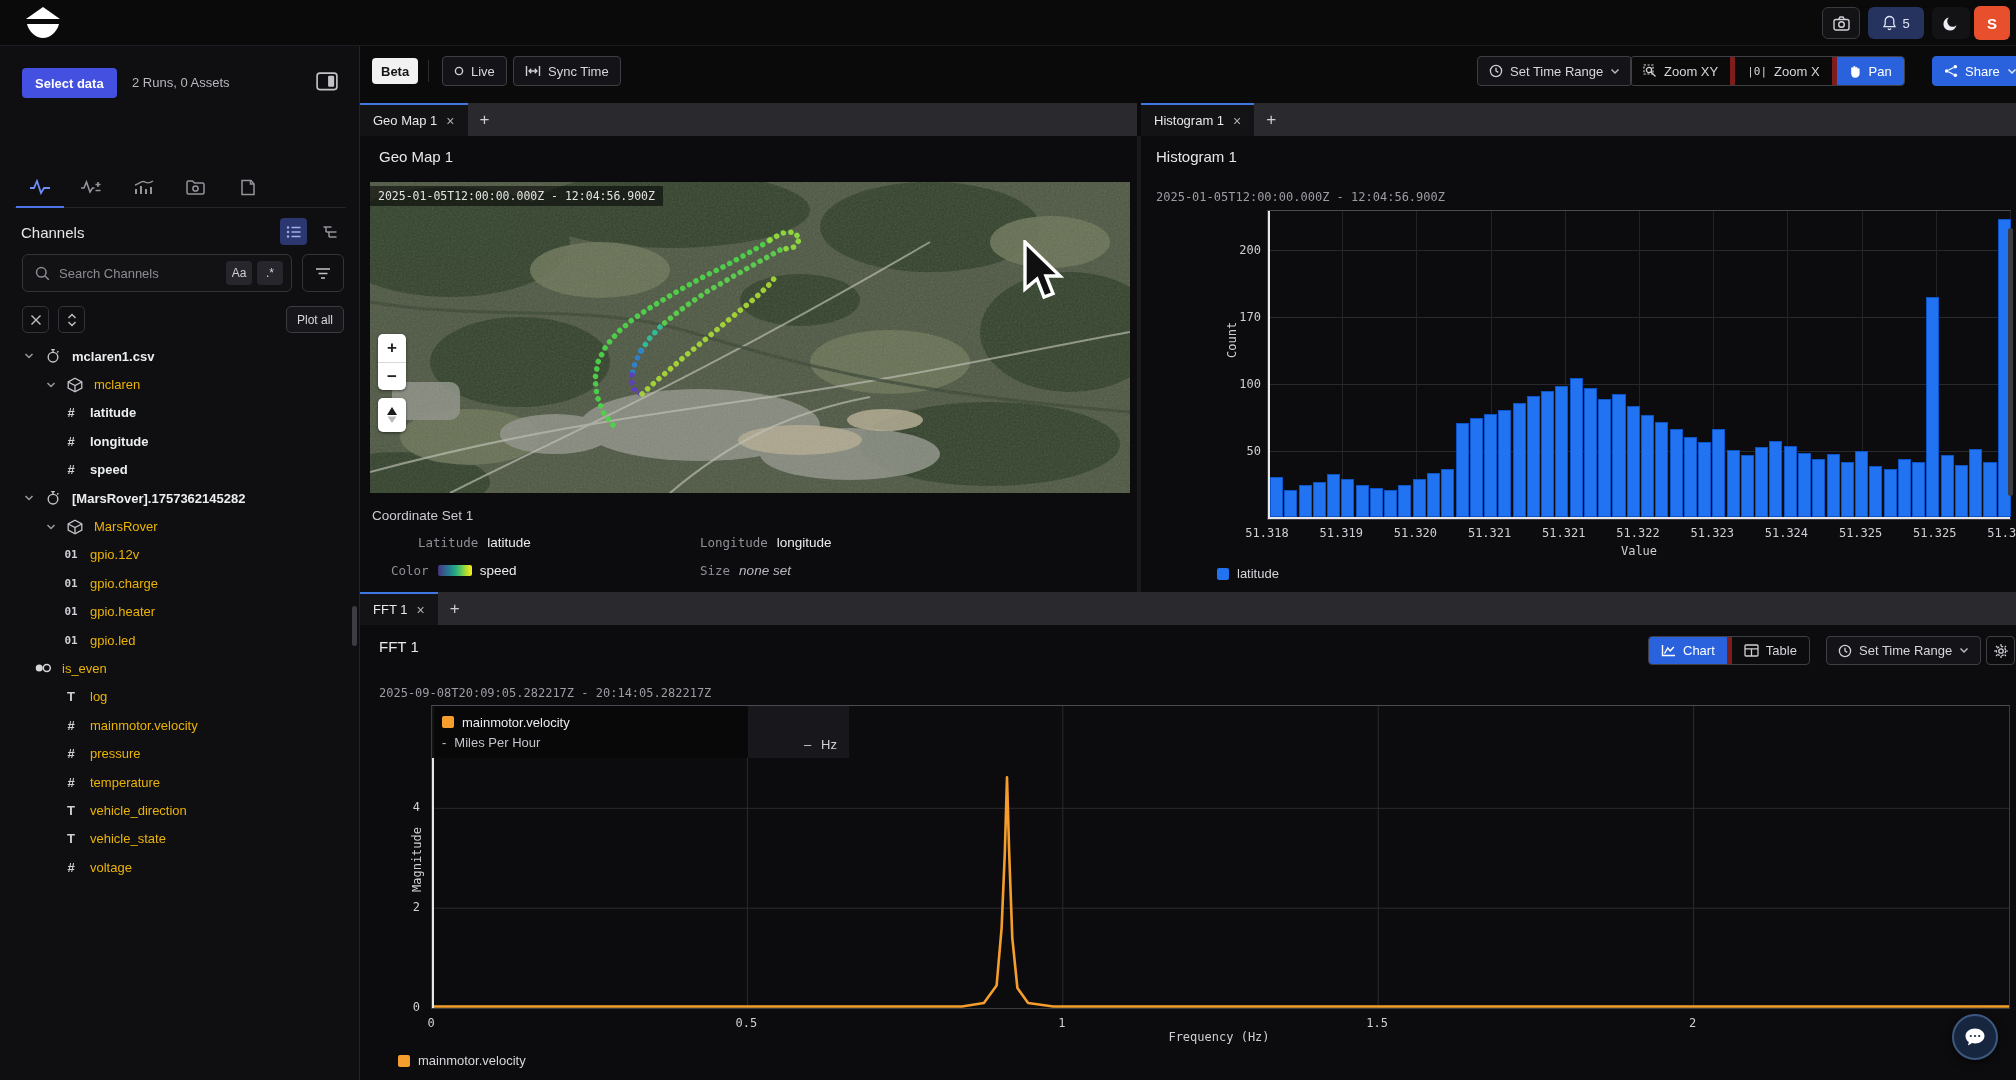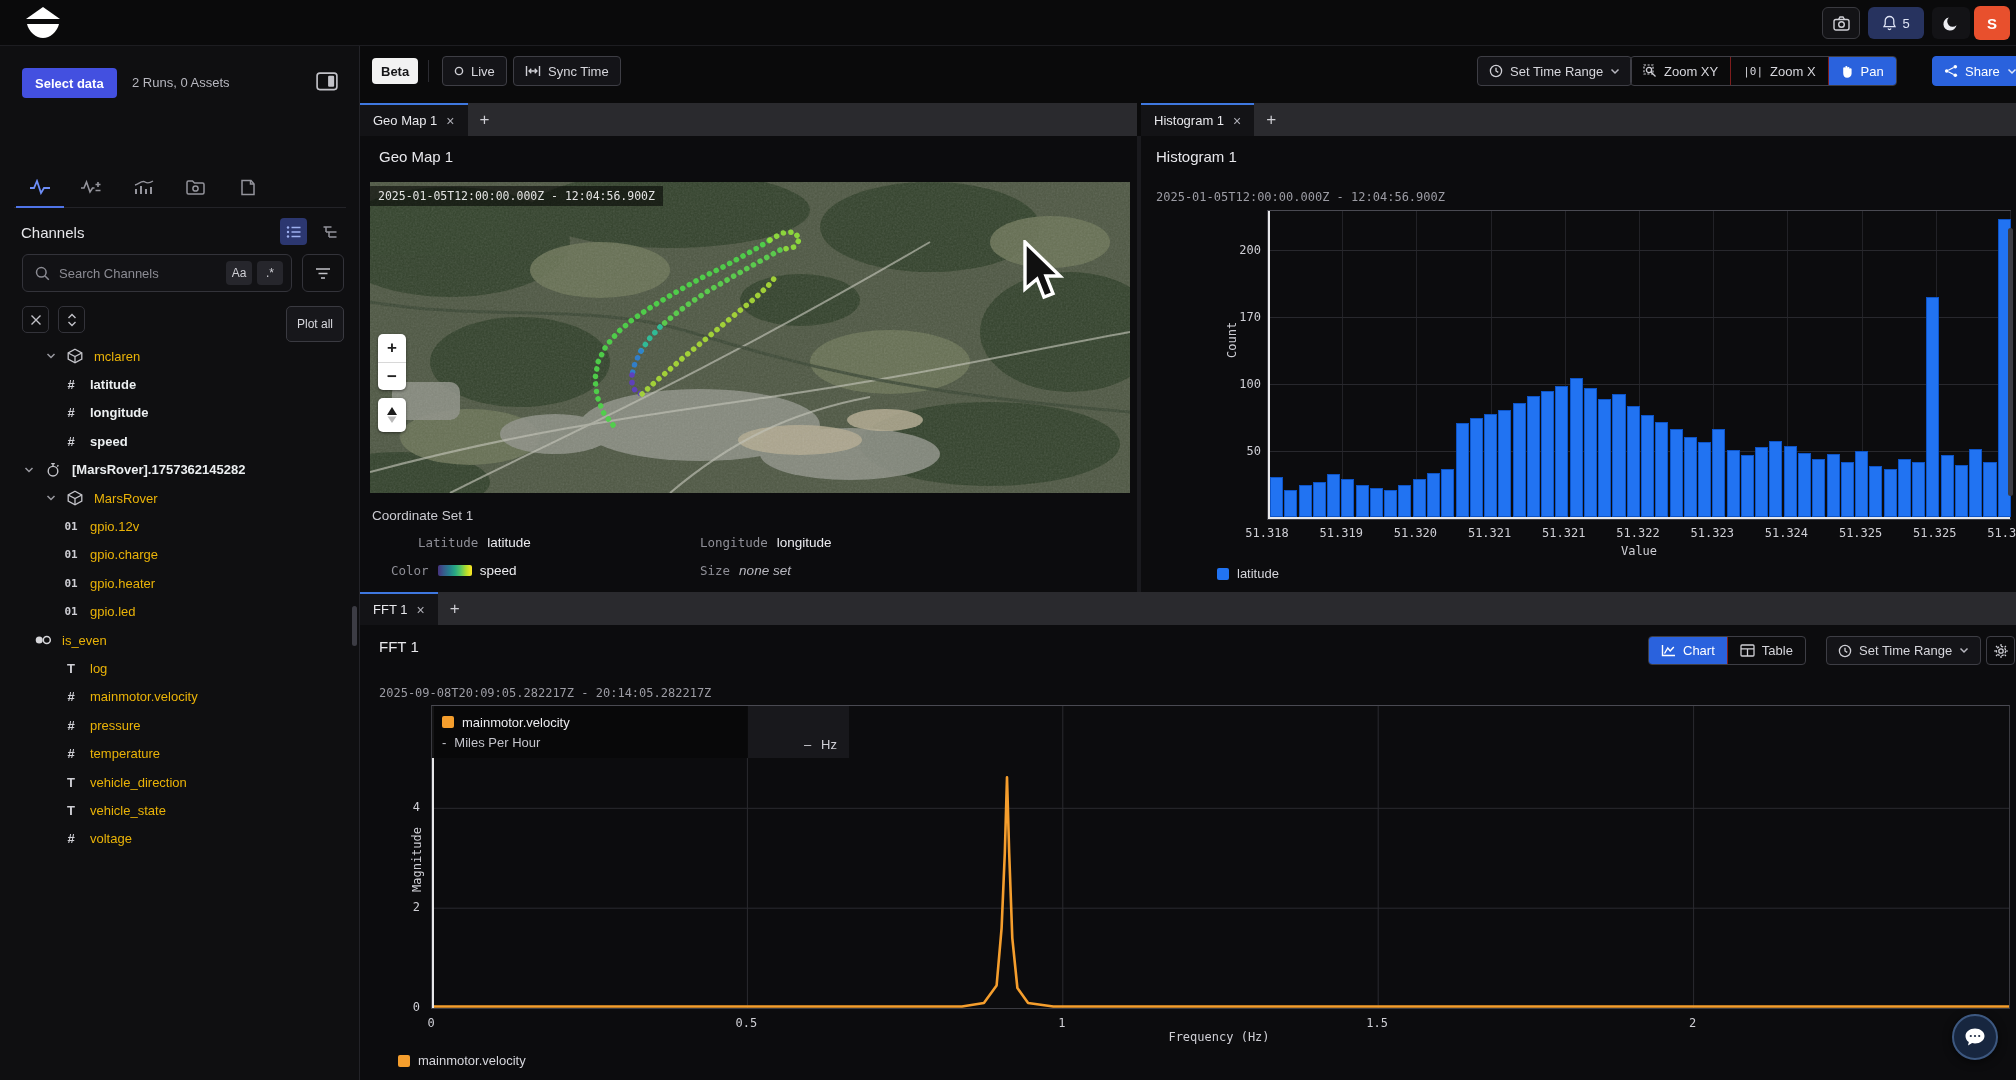--- a/index.html
+++ b/index.html
@@ -32,21 +32,21 @@
   .tabs-divider { position:absolute; left:14px; top:161px; width:332px; height:1px; background:#232328; }
   #channels-title { position:absolute; left:21px; top:178px; font-size:15px; color:#e6e6ea; }
   .view-btn { position:absolute; top:172px; width:27px; height:27px; border-radius:4px; display:flex; align-items:center; justify-content:center; cursor:pointer; }
   #list-view-btn { left:280px; background:#2c3770; }
   #tree-view-btn { left:316px; }
   #search-box { position:absolute; left:22px; top:208px; width:270px; height:38px; border:1px solid #33333a; border-radius:6px; background:#121215; display:flex; align-items:center; padding:0 8px 0 12px; }
   #search-placeholder { flex:1; font-size:13px; color:#8b8b93; margin-left:9px; }
   .search-chip { height:24px; min-width:26px; padding:0 4px; border-radius:4px; background:#26262c; color:#cfcfd5; font-size:12px; display:flex; align-items:center; justify-content:center; margin-left:5px; cursor:pointer; }
   #filter-btn { position:absolute; left:302px; top:208px; width:42px; height:38px; border:1px solid #33333a; border-radius:6px; display:flex; align-items:center; justify-content:center; cursor:pointer; }
   .mini-btn { position:absolute; top:260px; width:27px; height:27px; border:1px solid #33333a; border-radius:5px; display:flex; align-items:center; justify-content:center; cursor:pointer; }
-  #plot-all-btn { position:absolute; left:286px; top:260px; height:36px; padding:0 10px; border:1px solid #3a3a41; border-radius:5px; background:#17171b; color:#d8d8de; font-size:12px; display:flex; align-items:center; cursor:pointer; }
+  #plot-all-btn { position:absolute; left:286px; top:260px; height:27px; padding:0 10px; border:1px solid #3a3a41; border-radius:5px; background:#17171b; color:#d8d8de; font-size:12px; display:flex; align-items:center; cursor:pointer; }
   #channel-tree { position:absolute; left:0; top:296px; width:352px; }
   .trow { height:28.4px; display:flex; align-items:center; cursor:pointer; white-space:nowrap; }
   .chev { width:14px; height:14px; margin-right:8px; flex:none; }
   .ticon { width:18px; height:16px; margin-right:10px; flex:none; }
   .tglyph { width:18px; margin-right:10px; flex:none; text-align:center; font-weight:bold; font-size:13px; color:#cfcfd5; }
   .tbit { font-size:11px; letter-spacing:0; font-family:"DejaVu Sans Mono",monospace; }
   .ttext { font-size:13px; }
   .tlabel { font-size:13px; color:#eab308; }
   .tlabel.emph { color:#eceff1; font-weight:bold; }
   #sidebar-scroll-thumb { position:absolute; left:352px; top:560px; width:5px; height:40px; background:#3c3c44; border-radius:3px; }
@@ -54,21 +54,21 @@
   
   #main { position:absolute; left:360px; top:46px; width:1656px; height:1034px; background:#0a0a0b; }
   .btn { height:30px; border:1px solid #3e3e45; border-radius:4px; background:#141418; color:#d6d6dc; font-size:13px; display:flex; align-items:center; gap:7px; padding:0 11px; cursor:pointer; }
   .btn.blue { background:#2a62dd; border-color:#2a62dd; color:#fff; }
   #beta-badge { position:absolute; left:12px; top:12px; height:26px; padding:0 9px; background:#f2f2f2; color:#151517; font-weight:bold; font-size:13px; border-radius:4px; display:flex; align-items:center; }
   #tb-div1 { position:absolute; left:68px; top:14px; width:1px; height:22px; background:#2c2c32; }
   #live-btn { position:absolute; left:82px; top:10px; }
   #sync-btn { position:absolute; left:153px; top:10px; }
   #set-range-top { position:absolute; left:1117px; top:10px; }
   #zoom-group { position:absolute; left:1270px; top:10px; height:30px; display:flex; border:1px solid #3e3e45; border-radius:4px; overflow:hidden; }
-  .seg { display:flex; align-items:center; gap:7px; padding:0 12px; font-size:13px; color:#d6d6dc; cursor:pointer; border-right:1px solid #7f1d1d; }
+  .seg { display:flex; align-items:center; gap:7px; padding:0 12px; font-size:13px; color:#d6d6dc; cursor:pointer; border-right:5px solid #7f1d1d; }
   .seg:last-child { border-right:none; }
   .seg.blue { background:#2a62dd; color:#fff; }
   #share-btn { position:absolute; left:1572px; top:10px; }
 
   .tabstrip { position:absolute; height:33px; background:#2a2a2e; display:flex; align-items:stretch; }
   .tab { display:flex; align-items:center; gap:9px; padding:0 13px; background:#131316; border-top:2px solid #3f78e0; font-size:13px; color:#e8e8ec; cursor:pointer; }
   .tab .x { color:#aeaeb6; font-size:14px; cursor:pointer; }
   .tab-plus { width:34px; display:flex; align-items:center; justify-content:center; color:#cdcdd3; font-size:17px; cursor:pointer; }
 
   .panel { position:absolute; background:#0c0c0e; }
@@ -236,20 +236,30 @@
         </svg>
     </div>
     <div class="mini-btn" style="left:58px">
       <svg width="12" height="14" viewBox="0 0 12 14">
           <path d="M2.5 5 6 1.5 9.5 5M2.5 9 6 12.5 9.5 9" fill="none" stroke="#c2c2c8" stroke-width="1.4"></path>
         </svg>
     </div>
     <div id="plot-all-btn">Plot all</div>
 
     <div id="channel-tree">
+        <div class="trow" style="padding-left:22px">
+          <svg class="chev" viewBox="0 0 14 14">
+            <path d="M3.5 5 7 8.5 10.5 5" fill="none" stroke="#9a9aa2" stroke-width="1.5"></path>
+          </svg>
+          <svg class="ticon" viewBox="0 0 18 16">
+            <circle cx="9" cy="9.2" r="4.8" fill="none" stroke="#c4c4ca" stroke-width="1.4"></circle>
+            <path d="M7.2 1.6h3.6M9 1.6v2.6M13.2 4.4l1.2-1.2" stroke="#c4c4ca" stroke-width="1.4" fill="none"></path>
+          </svg>
+          <span class="tlabel emph">mclaren1.csv</span>
+        </div>
         <div class="trow" style="padding-left:44px">
           <svg class="chev" viewBox="0 0 14 14">
             <path d="M3.5 5 7 8.5 10.5 5" fill="none" stroke="#9a9aa2" stroke-width="1.5"></path>
           </svg>
           <svg class="ticon" viewBox="0 0 18 16">
             <path d="M9 1.2 15.8 5v6L9 14.8 2.2 11V5Z" fill="none" stroke="#c4c4ca" stroke-width="1.3"></path>
             <path d="M2.2 5 9 8.6 15.8 5M9 8.6v6.2" fill="none" stroke="#c4c4ca" stroke-width="1.3"></path>
           </svg>
           <span class="tlabel">mclaren</span>
         </div>

